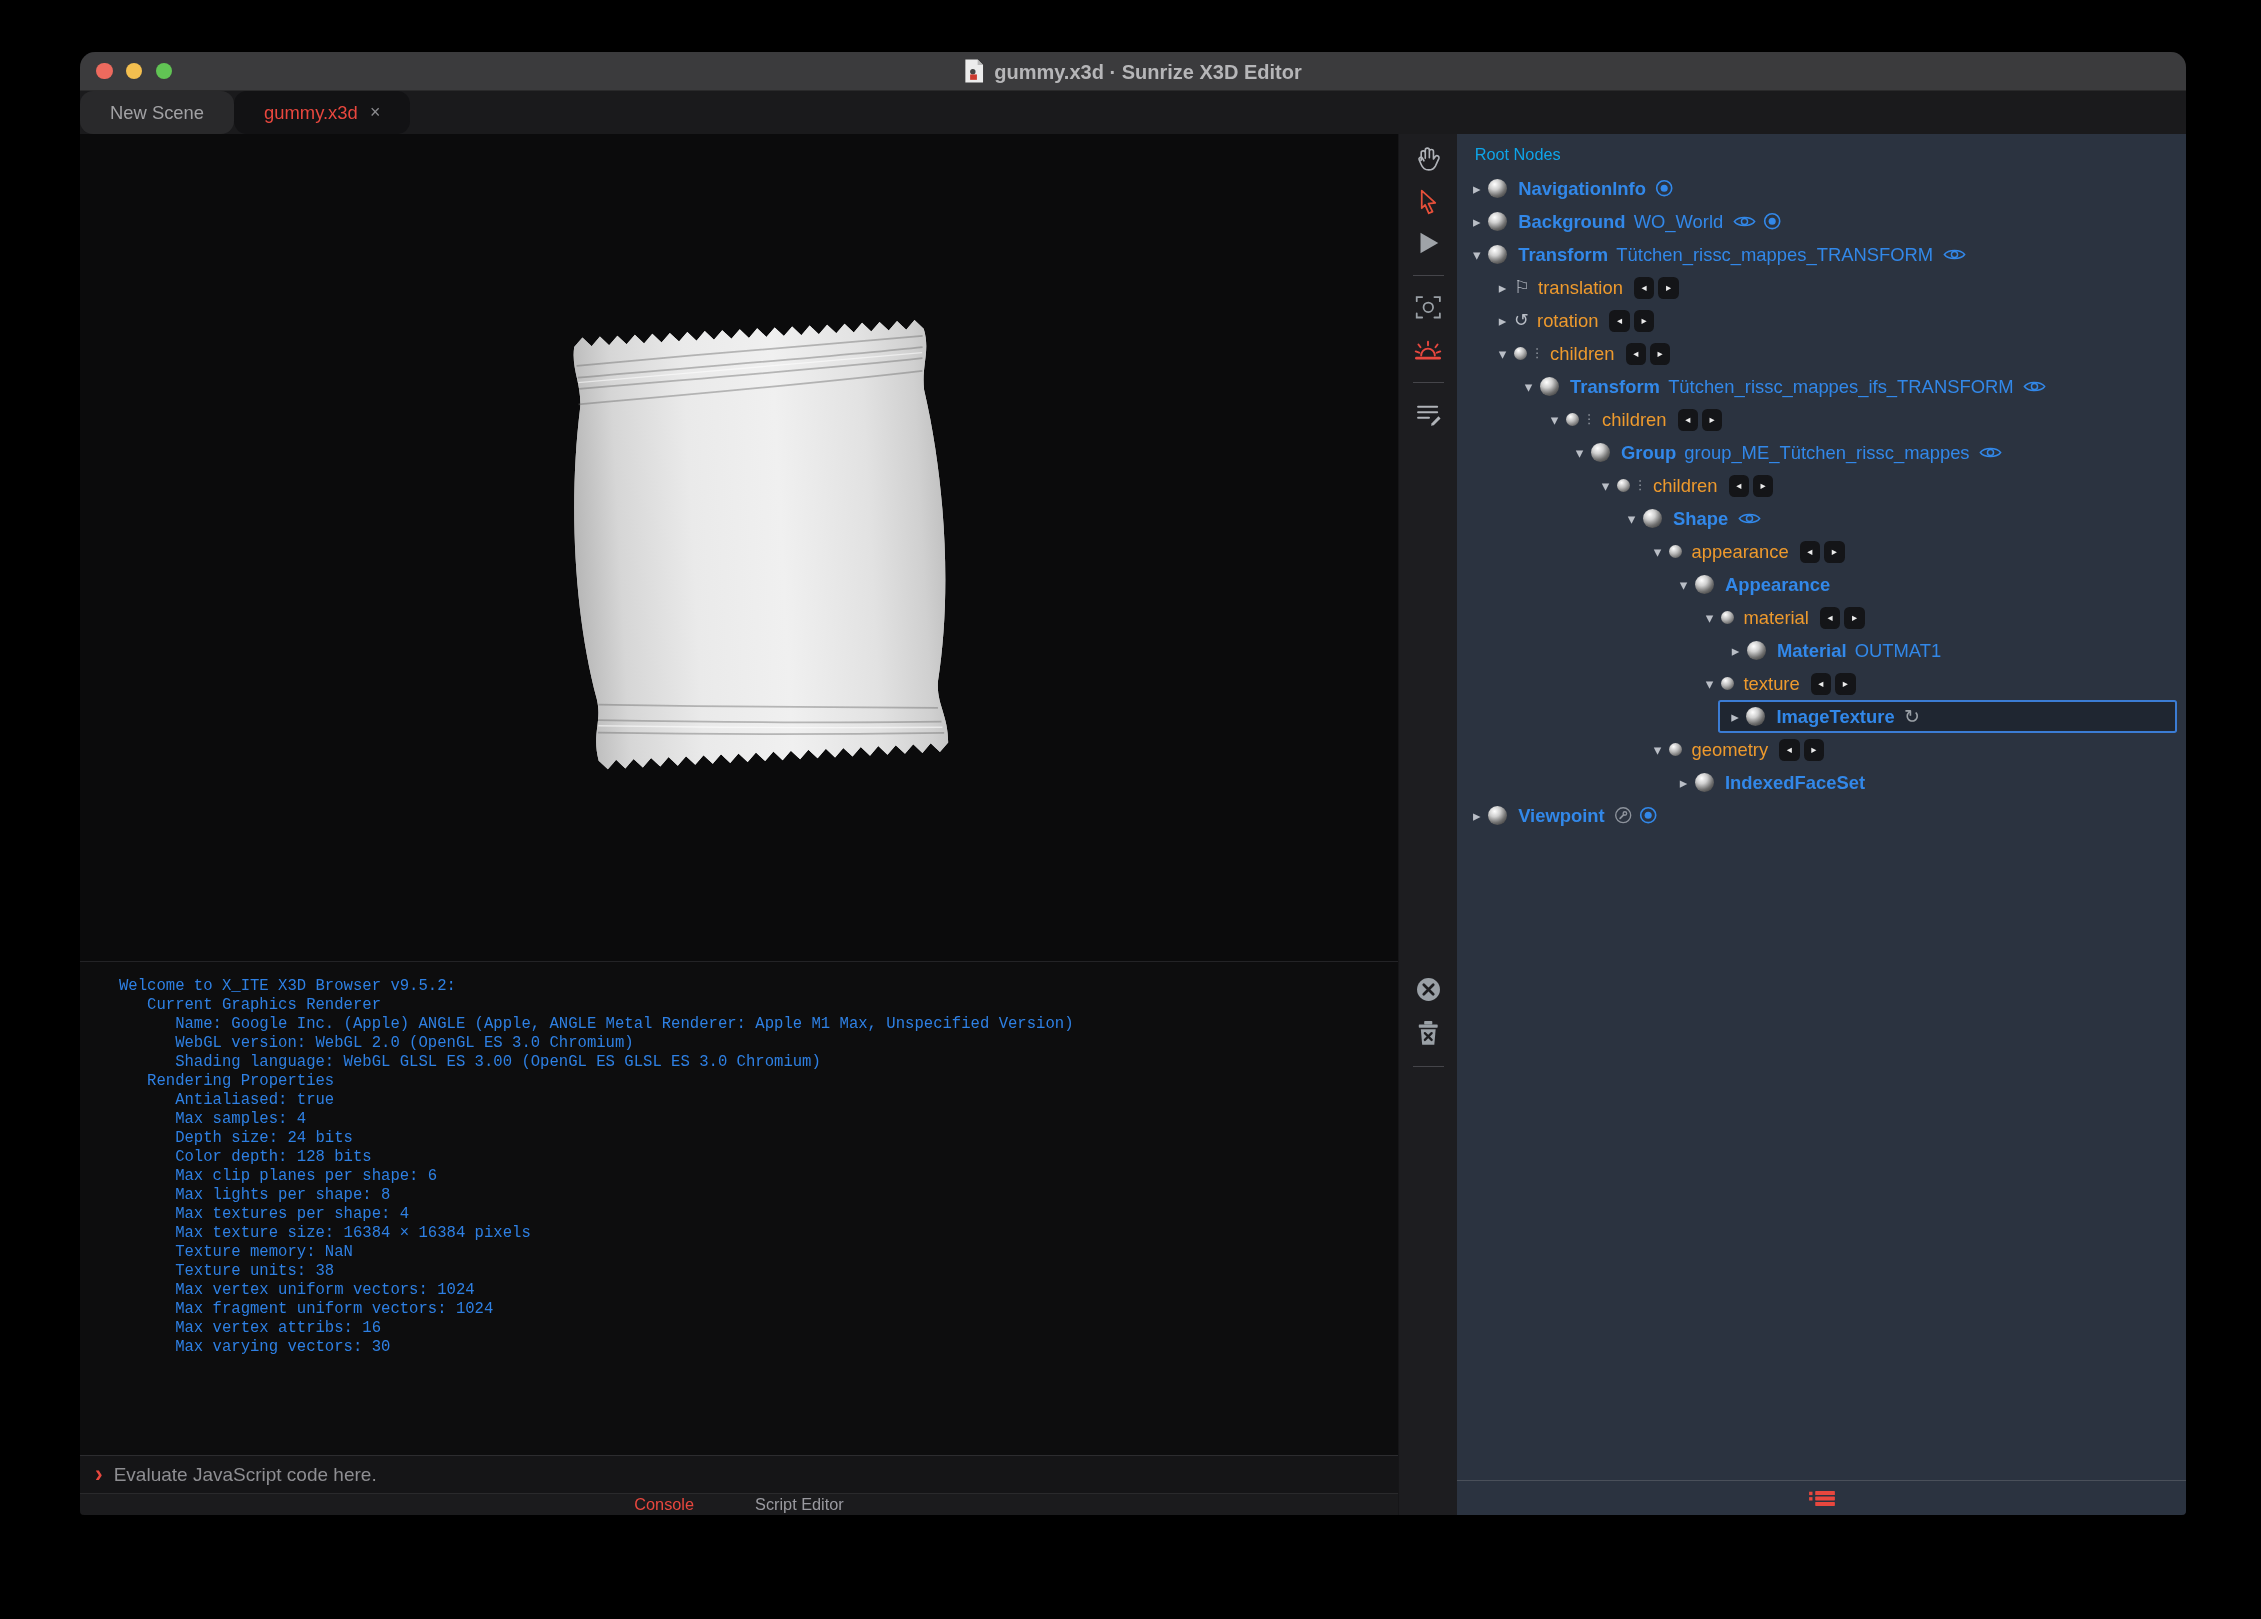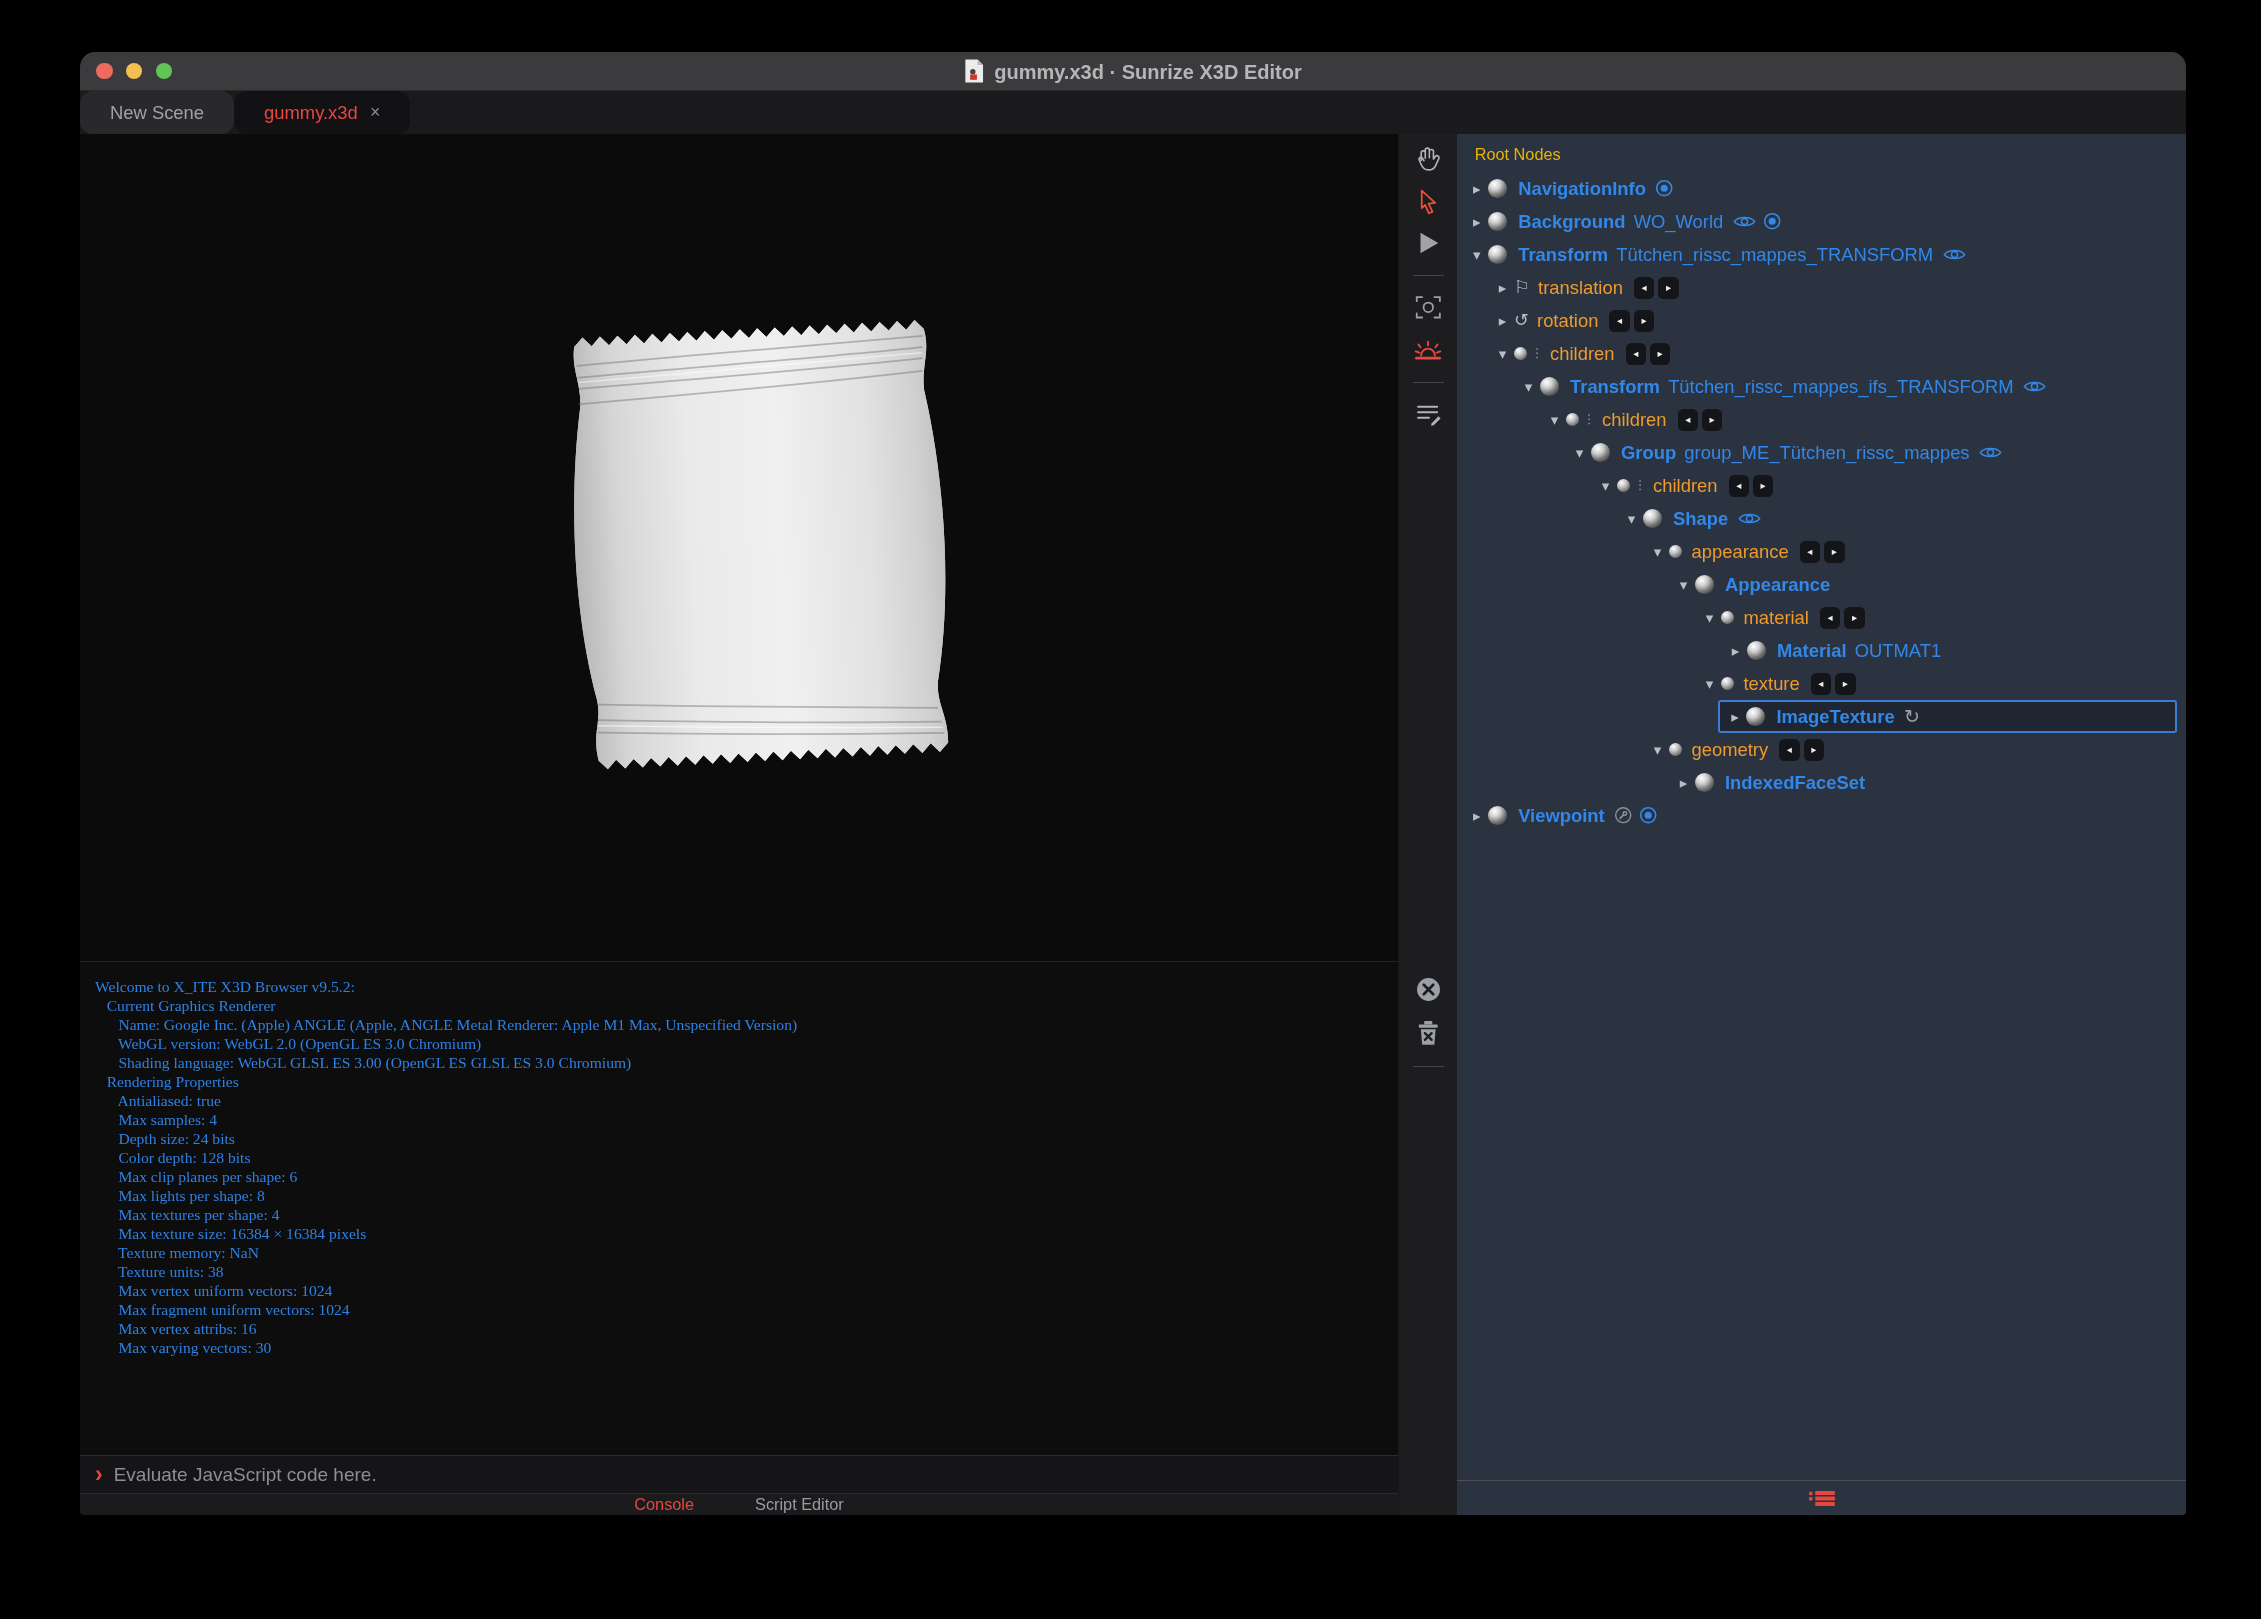--- a/index.html
+++ b/index.html
@@ -19,40 +19,40 @@
   .tab.inactive{background:#29292b;color:#a2a2a5;}
   .tab.active{background:#121214;color:#e8473e;}
   .tab .close{color:#8a8a8e;font-size:17.7px;}
   
   .main{position:absolute;left:0;top:82px;right:0;bottom:0;display:flex;}
   .leftcol{width:1318px;display:flex;flex-direction:column;}
   .viewport{position:relative;height:827px;background:#0b0b0c;}
   .bagwrap{position:absolute;left:483px;top:170px;width:394px;height:490px;transform:rotate(-3deg);}
   .console{flex:1;background:#0d0d0e;border-top:0.7px solid #232326;overflow:hidden;
            padding:15px 0 0 15px;}
-  .cline{font-family:Liberation Serif, serif;font-size:15.6px;line-height:19px;color:#2e80e4;
-         white-space:pre;}
+  .cline{font-family:Liberation Mono, monospace;font-size:15.6px;line-height:19px;color:#2e80e4;
+         white-space:pre;margin-left:24px;}
   .promptline{height:37px;background:#151517;border-top:0.7px solid #2c2c2f;display:flex;
               align-items:center;padding-left:15px;gap:11px;}
   .promptline .chev{color:#e8473e;font-size:23px;font-weight:bold;line-height:1;}
   .promptline .ph{color:#8e8e92;font-size:19px;}
   .bottombar{height:21px;background:#1b1b1d;border-top:0.7px solid #2a2a2c;display:flex;
              align-items:center;justify-content:center;gap:61px;font-size:16.3px;}
   .btab-active{color:#e8473e;}
   .btab{color:#9a9aa0;}
   
   .strip{width:58px;background:#1d1d20;position:relative;border-left:0.7px solid #161618;}
   .tgroup{position:absolute;left:0;width:58px;display:flex;flex-direction:column;align-items:center;}
   .tgroup.top{top:9.5px;gap:11px;}
   .tgroup.mid{top:840px;gap:12.2px;}
   .ticon{width:31px;height:31px;display:flex;align-items:center;justify-content:center;}
   .tdiv{width:31px;height:0;border-top:1.4px solid #45454a;margin:5.4px 0;}
   
   .panel{flex:1;background:#2b3340;position:relative;overflow:hidden;}
-  .panelhead{color:#eab308;font-size:16.3px;padding:11px 0 6.8px 17.7px;}
+  .panelhead{color:#0ea5e9;font-size:16.3px;padding:11px 0 6.8px 17.7px;}
   .tree{position:absolute;left:0;top:38px;right:0;}
   .row{display:flex;align-items:center;height:33px;white-space:nowrap;}
   .row.selected{background:#1f2631;box-shadow:inset 0 0 0 2px #3b7cd4;border-radius:2.7px;
                 margin-right:9.5px;}
   .arrow{width:23px;color:#b9bec6;font-size:15px;text-align:center;flex:none;}
   .sphere{width:19px;height:19px;border-radius:50%;flex:none;margin-right:11px;
           background:radial-gradient(circle at 35% 28%,#ffffff 0%,#cfcfcf 30%,#6f6f6f 62%,#222 100%);}
   .fdot{width:13px;height:13px;border-radius:50%;flex:none;margin-right:9.5px;
         background:radial-gradient(circle at 35% 28%,#fff 0%,#bbb 40%,#333 100%);}
   .dots{color:#9aa0a8;font-size:12.2px;margin:-1.4px 6.8px 0 -5.4px;}

